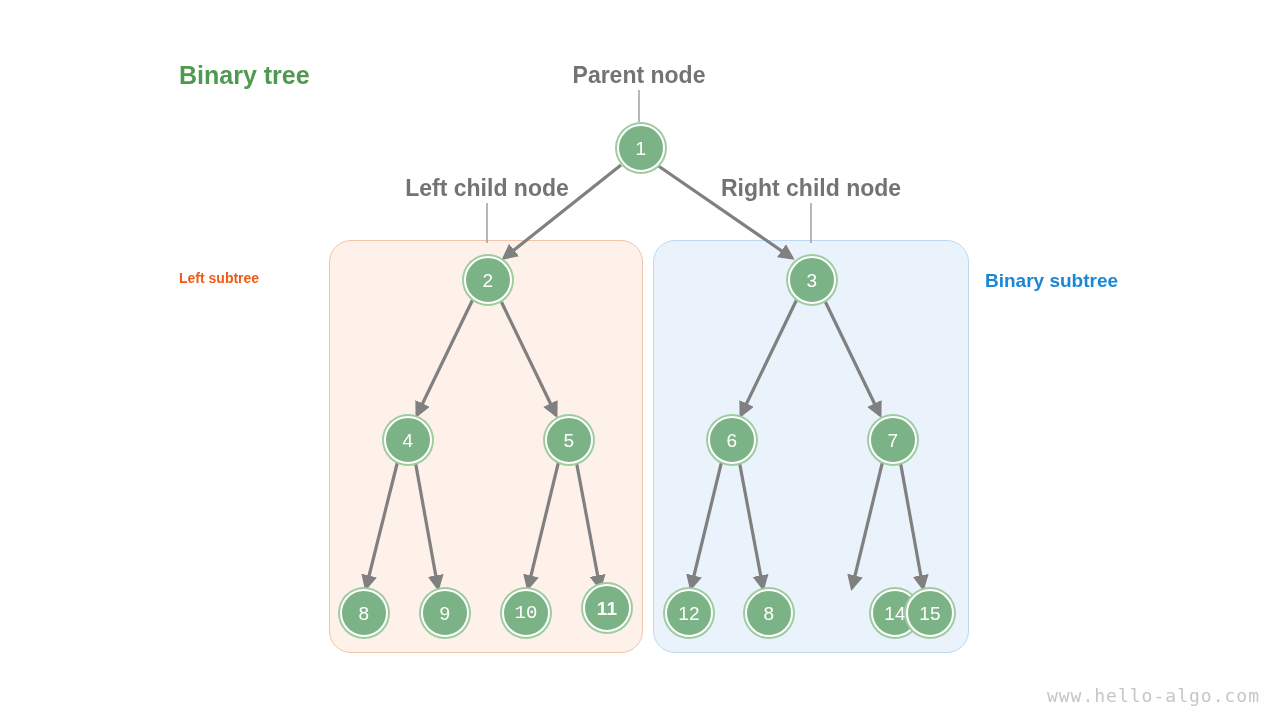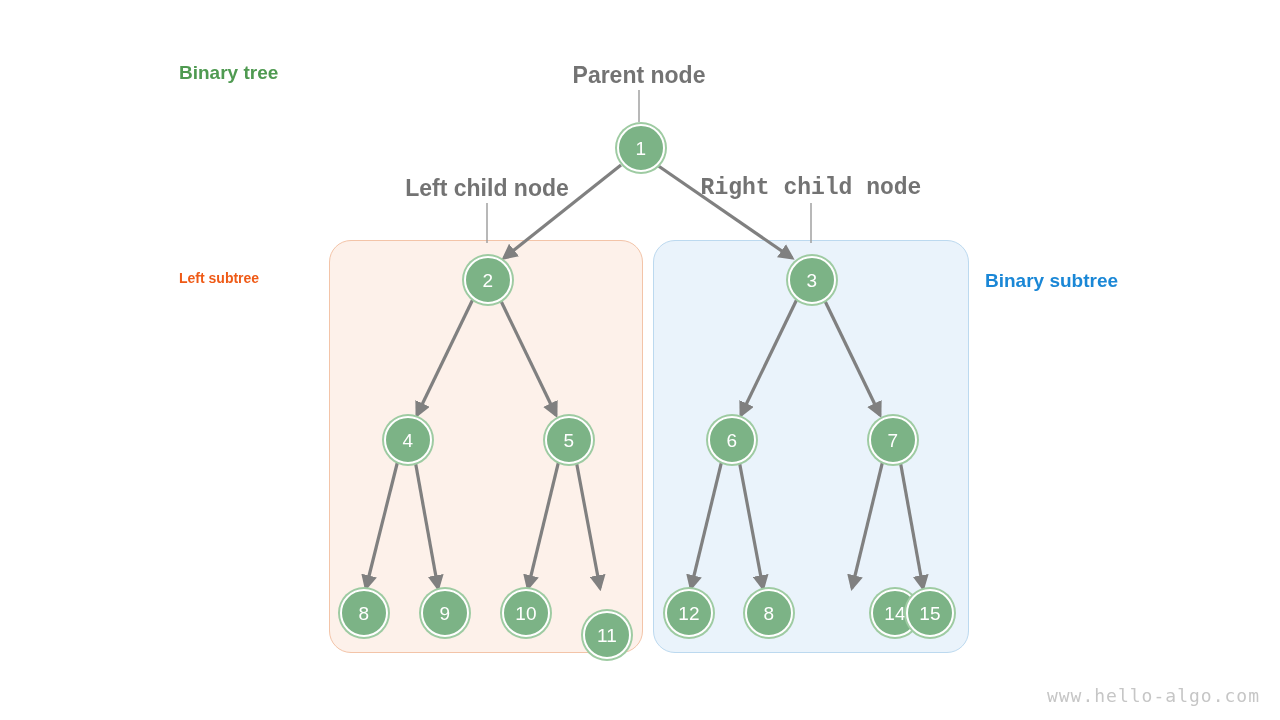--- a/index.html
+++ b/index.html
@@ -60,21 +60,21 @@
     line-height: 1;
     letter-spacing: 0.2px;
   }
   .label {
     position: absolute;
     font-weight: bold;
     white-space: nowrap;
     line-height: 1;
   }
   .label-dark { color: #737373; font-size: 23px; }
-  .label-green { color: #4f9a51; font-size: 19px; }
+  .label-green { color: #4f9a51; font-size: 25px; }
   .label-orange { color: #ef5a16; font-size: 14px; }
   .label-blue { color: #1a87d6; font-size: 19px; }
   .label-center { transform: translateX(-50%); }
   .watermark {
     position: absolute;
     right: 20px;
     bottom: 14px;
     color: #c6c6c6;
     font-family: "DejaVu Sans Mono", monospace;
     font-size: 18px;
@@ -128,34 +128,34 @@
 
   <div class="node" style="left:639px; top:146px;">1</div>
   <div class="node" style="left:486px; top:278px;">2</div>
   <div class="node" style="left:810px; top:278px;">3</div>
   <div class="node" style="left:406px; top:438px;">4</div>
   <div class="node" style="left:567px; top:438px;">5</div>
   <div class="node" style="left:730px; top:438px;">6</div>
   <div class="node" style="left:891px; top:438px;">7</div>
   <div class="node" style="left:362px; top:611px;">8</div>
   <div class="node" style="left:443px; top:611px;">9</div>
-  <div class="node" style="left:524px; top:611px;">10</div>
-  <div class="node" style="left:605px; top:633px;">11</div>
+  <div class="node" style="left:524px; top:611px;font-family:Liberation Mono, monospace;">10</div>
+  <div class="node" style="left:605px; top:606px;font-weight:bold;">11</div>
   <div class="node" style="left:687px; top:611px;">12</div>
   <div class="node" style="left:767px; top:611px;">8</div>
   <div class="node" style="left:848px; top:611px;margin-left:23px;">14</div>
   <div class="node" style="left:928px; top:611px;">15</div>
 
   <div class="label label-green" style="left:179px; top:63px;">Binary tree</div>
 
   <div class="label label-dark label-center" style="left:639px; top:64px;">Parent node</div>
 
   <div class="label label-dark label-center" style="left:487px; top:177px;text-align:center;">Left child node</div>
 
-  <div class="label label-dark label-center" style="left:811px; top:177px;font-family:Liberation Mono, monospace;">Right child node</div>
+  <div class="label label-dark label-center" style="left:811px; top:177px;">Right child node</div>
 
   <div class="label label-orange" style="left:179px; top:271px;">Left subtree</div>
 
   <div class="label label-blue" style="left:985px; top:271px;">Binary subtree</div>
 
   <div class="watermark">www.hello-algo.com</div>
 
 </div>
 
 </body></html>

